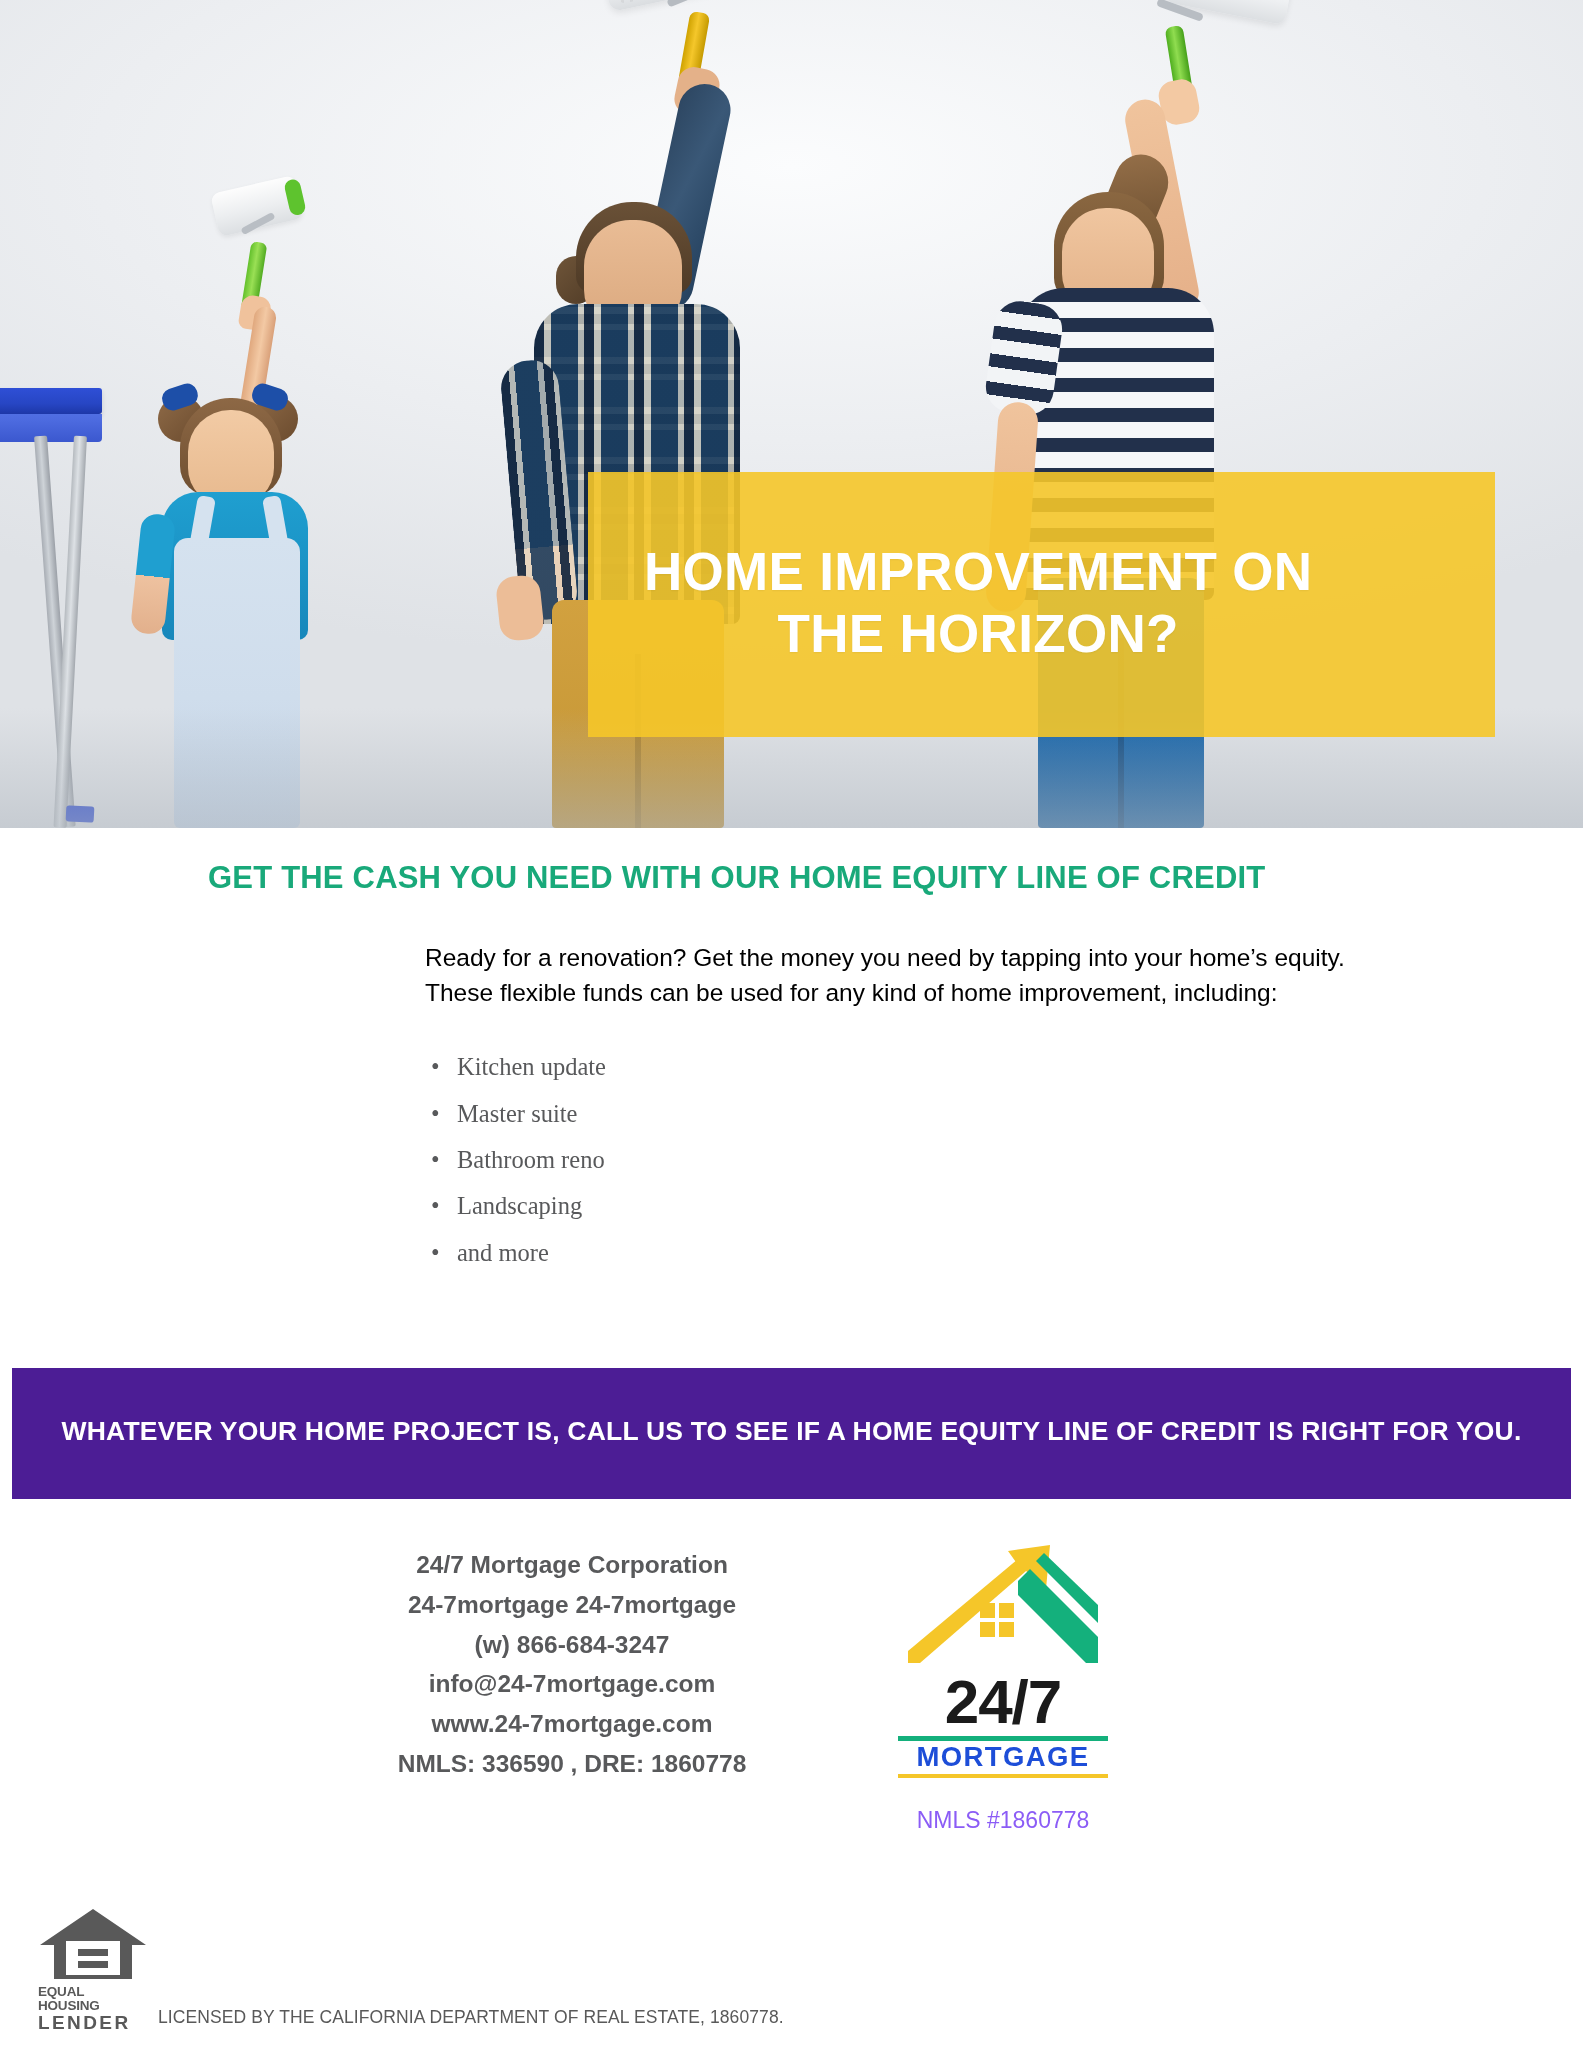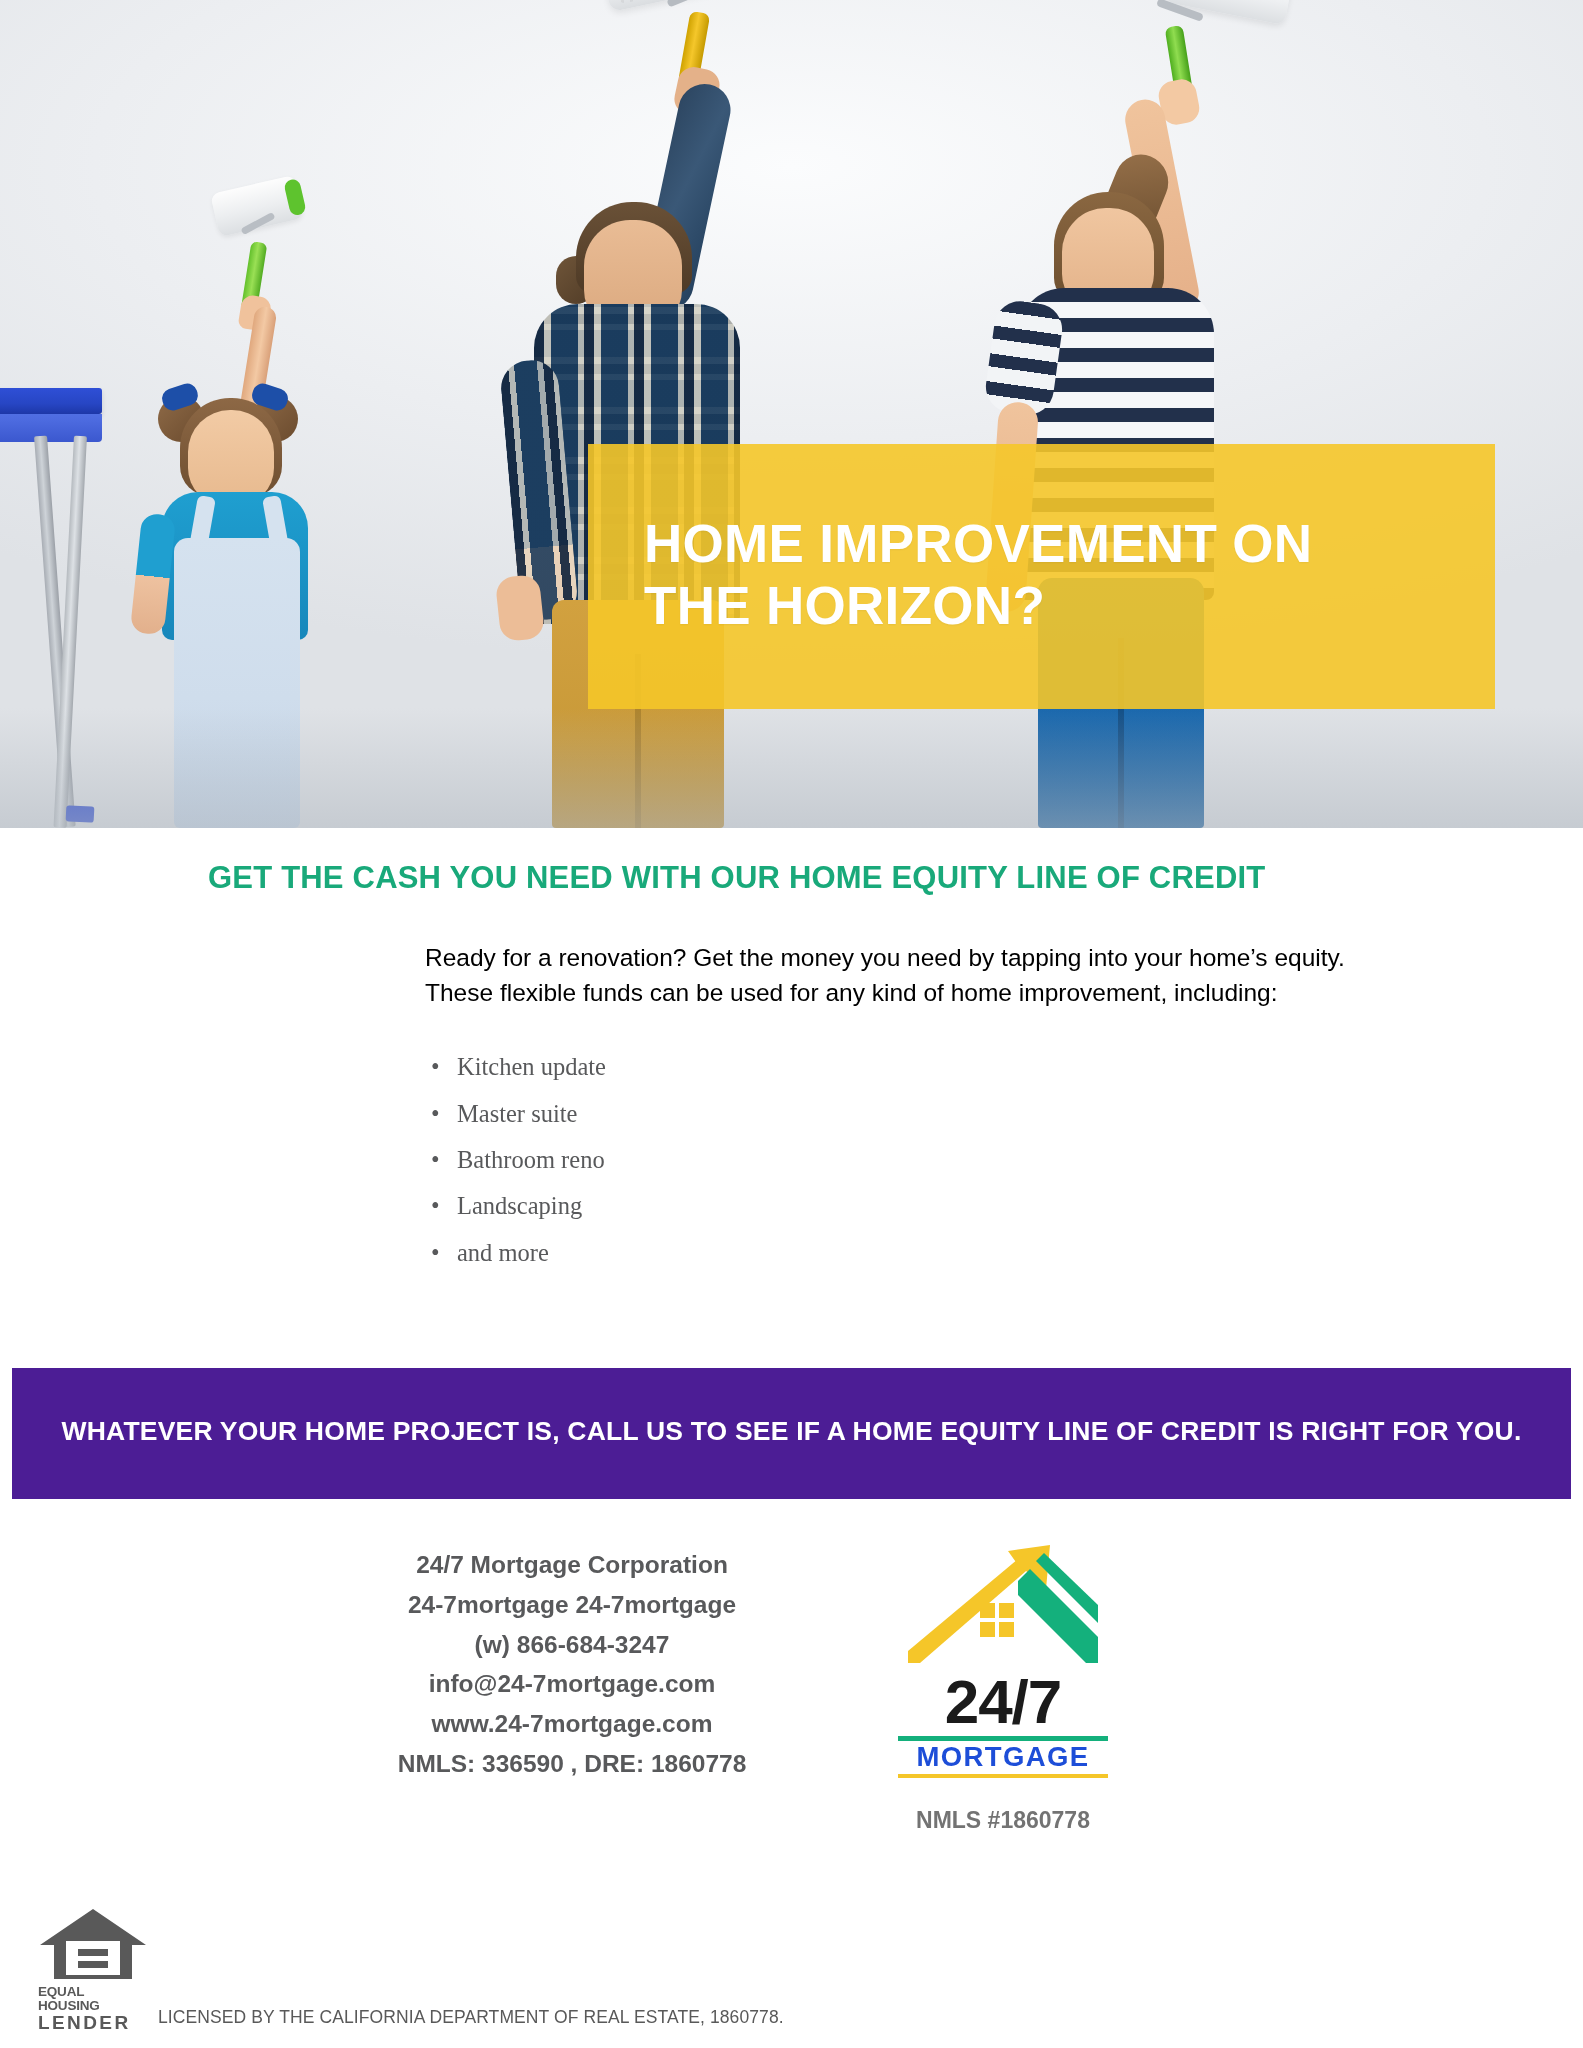--- a/index.html
+++ b/index.html
@@ -289,25 +289,26 @@
     border-radius: 14px 14px 4px 4px;
   }
   .woman .pants::after {
     content:""; position:absolute; left:50%; top:60px; width:6px; bottom:0;
     margin-left:-3px; background: rgba(10,50,90,0.45);
   }
 
   
   .headline-band {
     position: absolute;
-    left: 588px; top: 444px;
+    left: 588px; top: 472px;
     width: 907px; height: 265px;
     background: rgba(245, 198, 41, 0.90);
     display: flex;
     align-items: center;
+    text-align: center;
   }
   .headline-text {
     color: #ffffff;
     font-family: "Liberation Sans", sans-serif;
     font-weight: bold;
     font-size: 53px;
     line-height: 1.17;
     letter-spacing: 0.3px;
     padding-left: 56px;
     padding-bottom: 4px;
@@ -409,21 +410,21 @@
     letter-spacing: -1px;
     line-height: 0.95;
   }
   .logo247 .greenline { height: 5px; background: #14b07c; margin: 4px 0 2px 0; }
   .logo247 .mortgage {
     font-weight: bold; font-size: 27.5px; color: #1d4ed8;
     letter-spacing: 1.4px; line-height: 1.05;
   }
   .logo247 .yellowline { height: 4px; background: #f5c629; margin: 2px 0 3px 0; }
   .logo247 .nmls {
-    font-weight: bold; font-size: 23px; color: #737373; letter-spacing: 0px; margin-top: 29px;
+    font-weight: normal; font-size: 23px; color: #8b5cf6; letter-spacing: 0px; margin-top: 29px;
   }
 
   
   .footer {
     position: absolute;
     left: 0; bottom: 16px;
     width: 1583px;
     display: flex;
     align-items: flex-end;
     padding-left: 38px;

